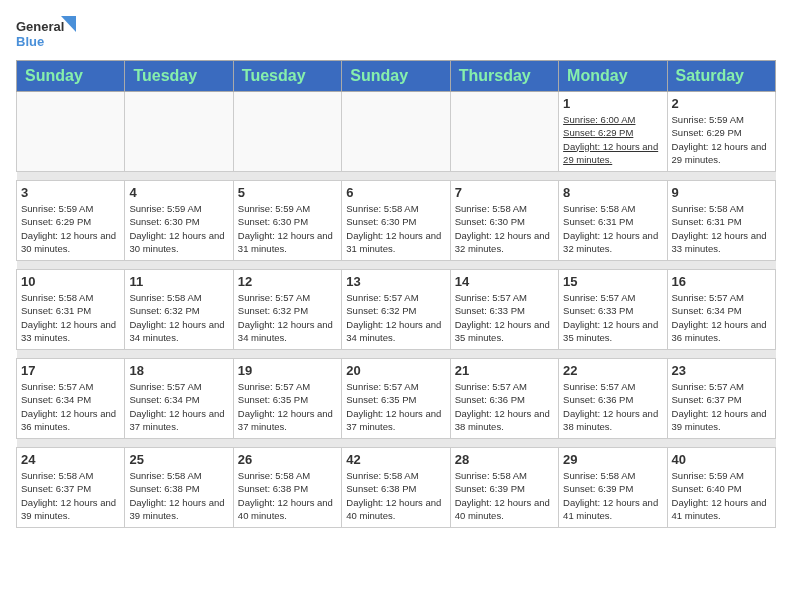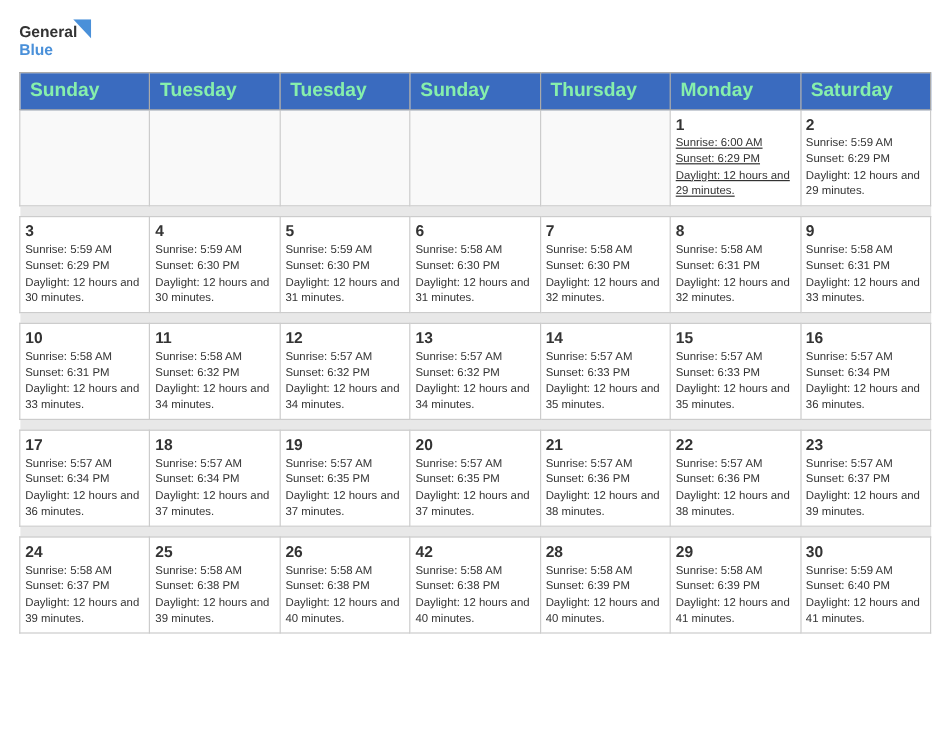--- a/index.html
+++ b/index.html
@@ -299,20 +299,20 @@
 Sunset: 6:39 PM
 Daylight: 12 hours and 40 minutes.</div>
         </td>
         <td>
           <div class="day-number">29</div>
           <div class="day-info" style="white-space: pre-line;">Sunrise: 5:58 AM
 Sunset: 6:39 PM
 Daylight: 12 hours and 41 minutes.</div>
         </td>
         <td>
-          <div class="day-number">30</div>
+          <div class="day-number">40</div>
           <div class="day-info" style="white-space: pre-line;">Sunrise: 5:59 AM
 Sunset: 6:40 PM
 Daylight: 12 hours and 41 minutes.</div>
         </td>
       </tr>
     </tbody>
 </table>
 
 </body></html>

